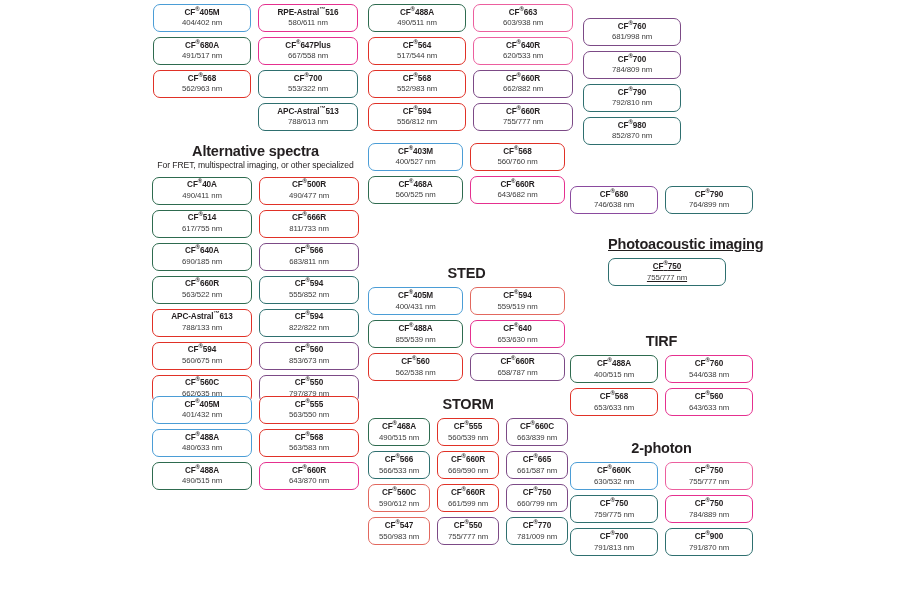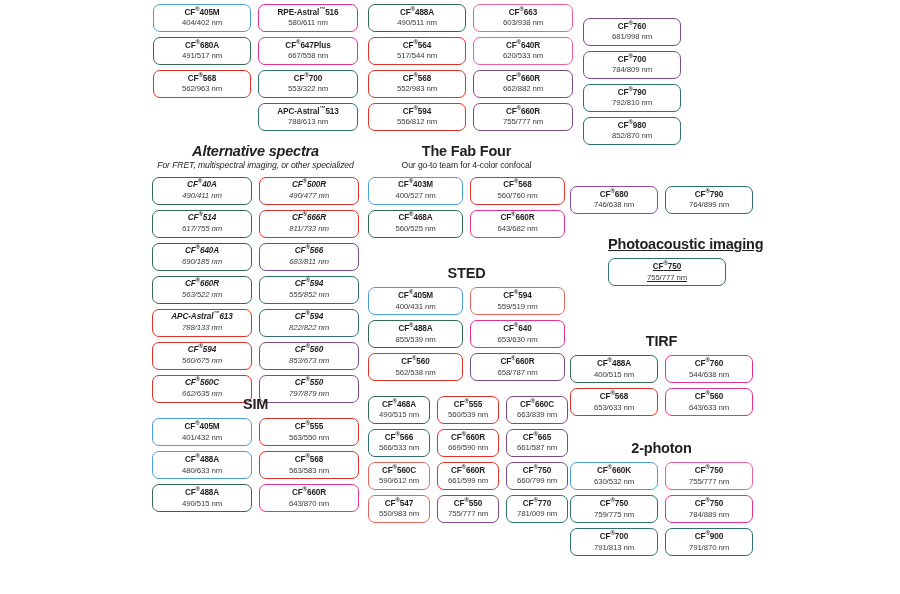--- a/index.html
+++ b/index.html
@@ -191,21 +191,21 @@
             <div class="name">CF<sup>®</sup>790</div>
             <div class="wl">792/810 nm</div>
           </div>
           <div class="chip" style="width: 98px; border-color: rgb(46, 111, 111);">
             <div class="name">CF<sup>®</sup>980</div>
             <div class="wl">852/870 nm</div>
           </div>
         </div>
       </div>
     </div>
-    <div class="group" style="left: 152px; top: 143px; font-style: italic;">
+    <div class="group" style="left: 152px; top: 143px;">
       <div class="group-head">
         <div class="group-title">Alternative spectra</div>
         <div class="group-sub">For FRET, multispectral imaging, or other specialized</div>
       </div>
       <div class="cols">
         <div class="col">
           <div class="chip" style="width: 100px; border-color: rgb(46, 107, 79);">
             <div class="name">CF<sup>®</sup>40A</div>
             <div class="wl">490/411 nm</div>
           </div>
@@ -260,24 +260,20 @@
             <div class="wl">853/673 nm</div>
           </div>
           <div class="chip" style="width: 100px; border-color: rgb(124, 74, 134);">
             <div class="name">CF<sup>®</sup>550</div>
             <div class="wl">797/879 nm</div>
           </div>
         </div>
       </div>
     </div>
     <div class="group" style="left: 368px; top: 143px;">
-      <div class="group-head">
-        <div class="group-title">The Fab Four</div>
-        <div class="group-sub">Our go-to team for 4-color confocal</div>
-      </div>
       <div class="cols">
         <div class="col">
           <div class="chip" style="width: 95px; border-color: rgb(75, 157, 214);">
             <div class="name">CF<sup>®</sup>403M</div>
             <div class="wl">400/527 nm</div>
           </div>
           <div class="chip" style="width: 95px; border-color: rgb(46, 107, 79);">
             <div class="name">CF<sup>®</sup>468A</div>
             <div class="wl">560/525 nm</div>
           </div>
@@ -379,23 +375,20 @@
             <div class="wl">544/638 nm</div>
           </div>
           <div class="chip" style="width: 88px; border-color: rgb(229, 48, 143);">
             <div class="name">CF<sup>®</sup>560</div>
             <div class="wl">643/633 nm</div>
           </div>
         </div>
       </div>
     </div>
     <div class="group" style="left: 152px; top: 396px;">
-      <div class="group-head">
-        <div class="group-title">SIM</div>
-      </div>
       <div class="cols">
         <div class="col">
           <div class="chip" style="width: 100px; border-color: rgb(75, 157, 214);">
             <div class="name">CF<sup>®</sup>405M</div>
             <div class="wl">401/432 nm</div>
           </div>
           <div class="chip" style="width: 100px; border-color: rgb(75, 157, 214);">
             <div class="name">CF<sup>®</sup>488A</div>
             <div class="wl">480/633 nm</div>
           </div>
@@ -414,20 +407,23 @@
             <div class="wl">563/583 nm</div>
           </div>
           <div class="chip" style="width: 100px; border-color: rgb(229, 48, 143);">
             <div class="name">CF<sup>®</sup>660R</div>
             <div class="wl">643/870 nm</div>
           </div>
         </div>
       </div>
     </div>
     <div class="group" style="left: 368px; top: 396px;">
+      <div class="group-head">
+        <div class="group-title">STORM</div>
+      </div>
       <div class="cols">
         <div class="col">
           <div class="chip" style="width: 62px; border-color: rgb(46, 107, 79);">
             <div class="name">CF<sup>®</sup>468A</div>
             <div class="wl">490/515 nm</div>
           </div>
           <div class="chip" style="width: 62px; border-color: rgb(46, 111, 111);">
             <div class="name">CF<sup>®</sup>566</div>
             <div class="wl">566/533 nm</div>
           </div>

